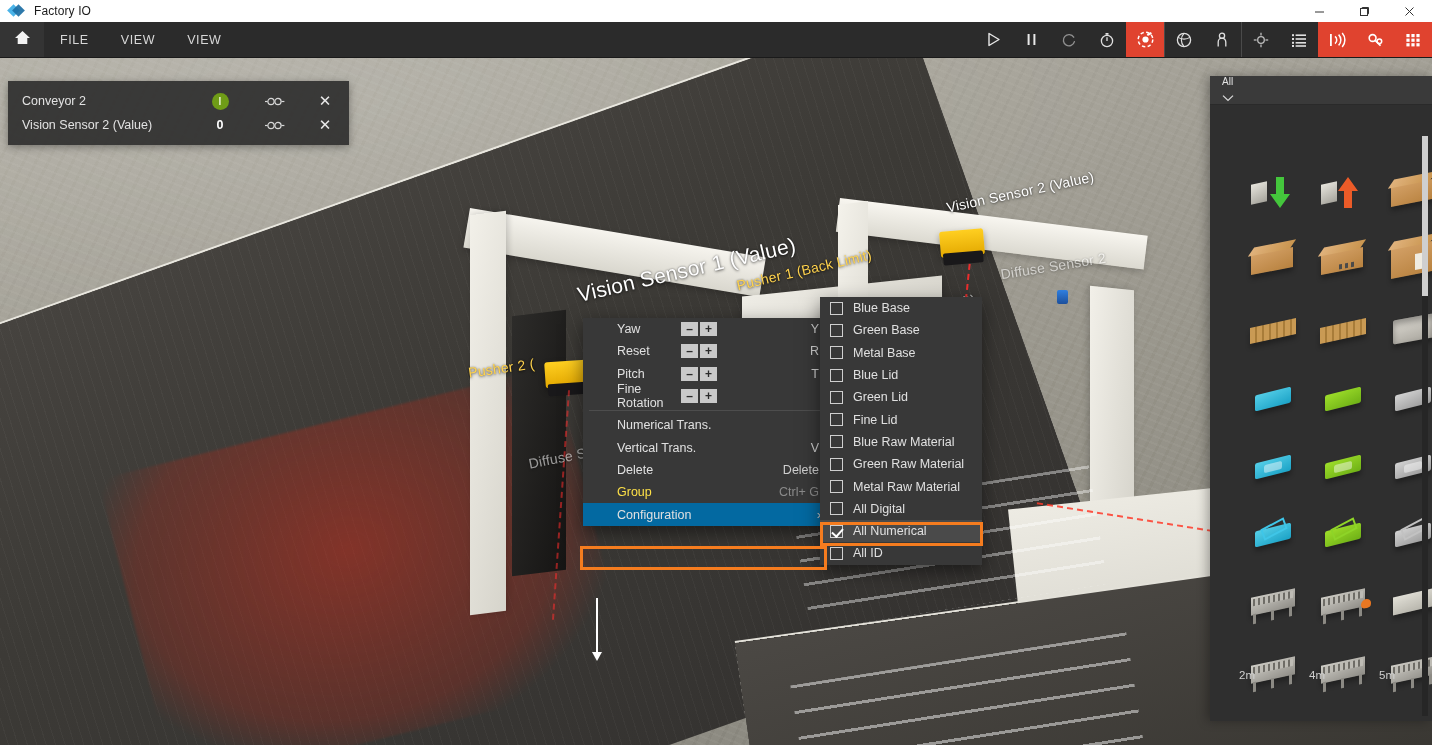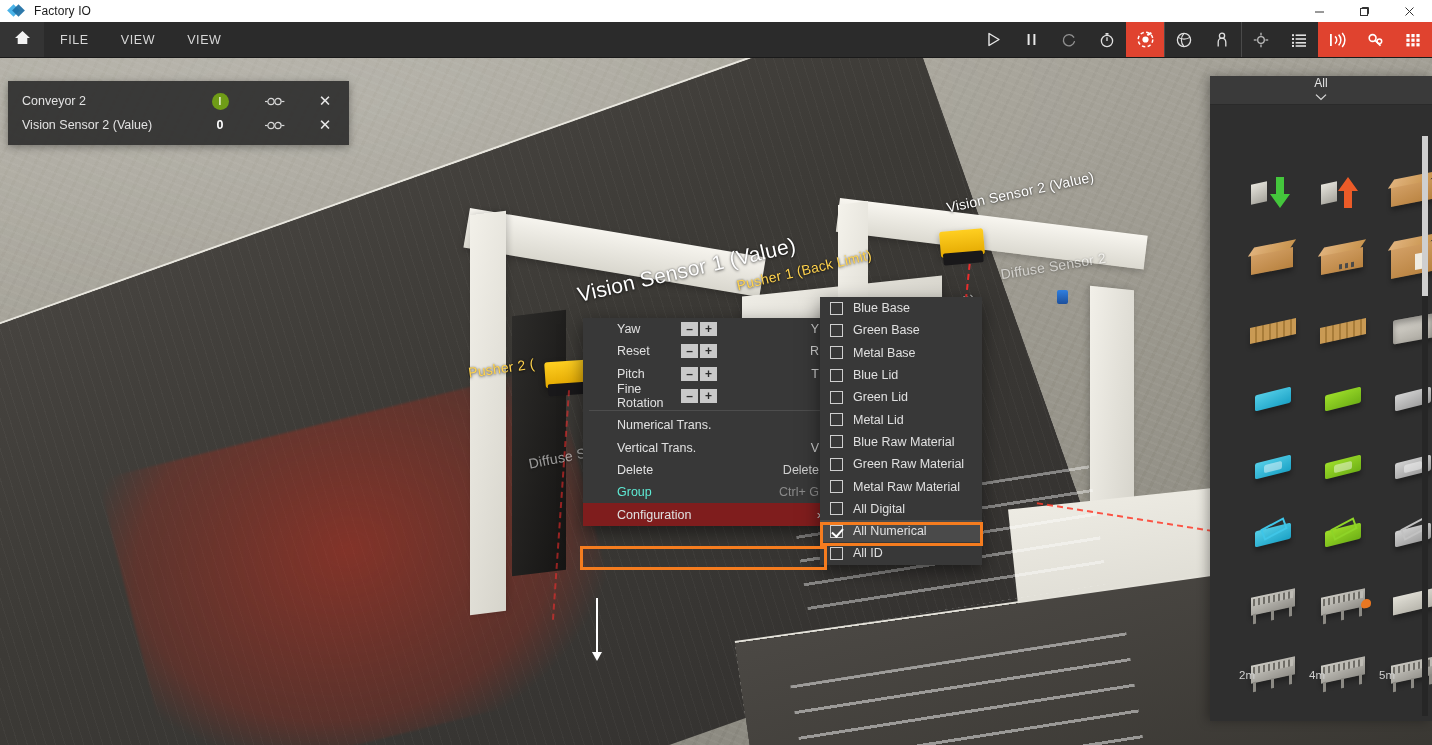--- a/index.html
+++ b/index.html
@@ -229,34 +229,34 @@
     position: absolute; left: 583px; top: 318px; width: 248px;
     background: #383838; color: #e0e0e0;
     box-shadow: 0 6px 18px rgba(0,0,0,.5);
     font-size: 12.5px;
   }
   .ctx-item {
     display: flex; align-items: center; height: 22.3px; padding: 0 12px 0 34px;
     position: relative;
   }
   .ctx-label { flex: 1; }
-  .ctx-label.disabled { color: #5eead4; }
+  .ctx-label.disabled { color: #fde047; }
   .ctx-shortcut { color: #cfcfcf; min-width: 42px; text-align: right; }
   .ctx-shortcut.disabled { color: #8a8a8a; }
   .ctx-steppers { display: flex; gap: 2px; margin-right: 60px; }
   .stp {
     width: 17px; height: 14px; background: #c9c9c9; color: #2a2a2a;
     display:flex; align-items:center; justify-content:center;
     font-size: 12px; line-height:1; font-weight: 700;
   }
   .ctx-sep { height:1px; background:#4d4d4d; margin: 3px 6px; }
   .ctx-arrow {
     position:absolute; right: 10px; color:#c8c8c8; font-size: 13px;
   }
-  .ctx-item.hl { background: #7f1d1d; }
+  .ctx-item.hl { background: #0369a1; }
 
   
   .submenu {
     position: absolute; left: 820px; top: 297px; width: 162px;
     background: #383838; color: #e0e0e0; font-size: 12.5px;
     box-shadow: 0 6px 18px rgba(0,0,0,.5);
   }
   .sub-item { display:flex; align-items:center; height: 22.3px; padding: 0 8px 0 10px; }
   .sub-item.hl { background: #4a4a4a; }
   .cbx {
@@ -275,22 +275,22 @@
   .annot-config { left: 580px; top: 546px; width: 247px; height: 24px; }
   .annot-numeric { left: 820px; top: 522px; width: 163px; height: 24px; }
 
   
   .palette {
     position: absolute; right: 0; top: 76px; width: 222px; height: 645px;
     background: #2f2f2f;
     box-shadow: -3px 0 10px rgba(0,0,0,.3);
   }
   .pal-dd {
-    height: 29px; background: #3a3a3a; display:flex; align-items:center;
-    padding: 0 12px; color: #e4e4e4; font-size: 12px;
+    height: 29px; background: #3a3a3a; display:flex; 
+    padding: 0 12px; color: #e4e4e4; font-size: 10px;
     border-bottom: 1px solid #2a2a2a;
     flex-direction: column;
   }
   .pal-dd .lbl { flex: 1; }
   .pal-search {
     height: 28px; background: #373737; display:flex; align-items:center;
     padding: 0 12px; color: #bcbcbc; font-size: 12.5px;
   }
   .pal-search input {
     background: transparent; border: 0; outline: 0; color: #e4e4e4;
@@ -701,21 +701,21 @@
       <div class="sub-item">
         <span class="cbx"></span>
         <span>Blue Lid</span>
       </div>
       <div class="sub-item">
         <span class="cbx"></span>
         <span>Green Lid</span>
       </div>
       <div class="sub-item">
         <span class="cbx"></span>
-        <span>Metal Lid</span>
+        <span>Fine Lid</span>
       </div>
       <div class="sub-item">
         <span class="cbx"></span>
         <span>Blue Raw Material</span>
       </div>
       <div class="sub-item">
         <span class="cbx"></span>
         <span>Green Raw Material</span>
       </div>
       <div class="sub-item">

